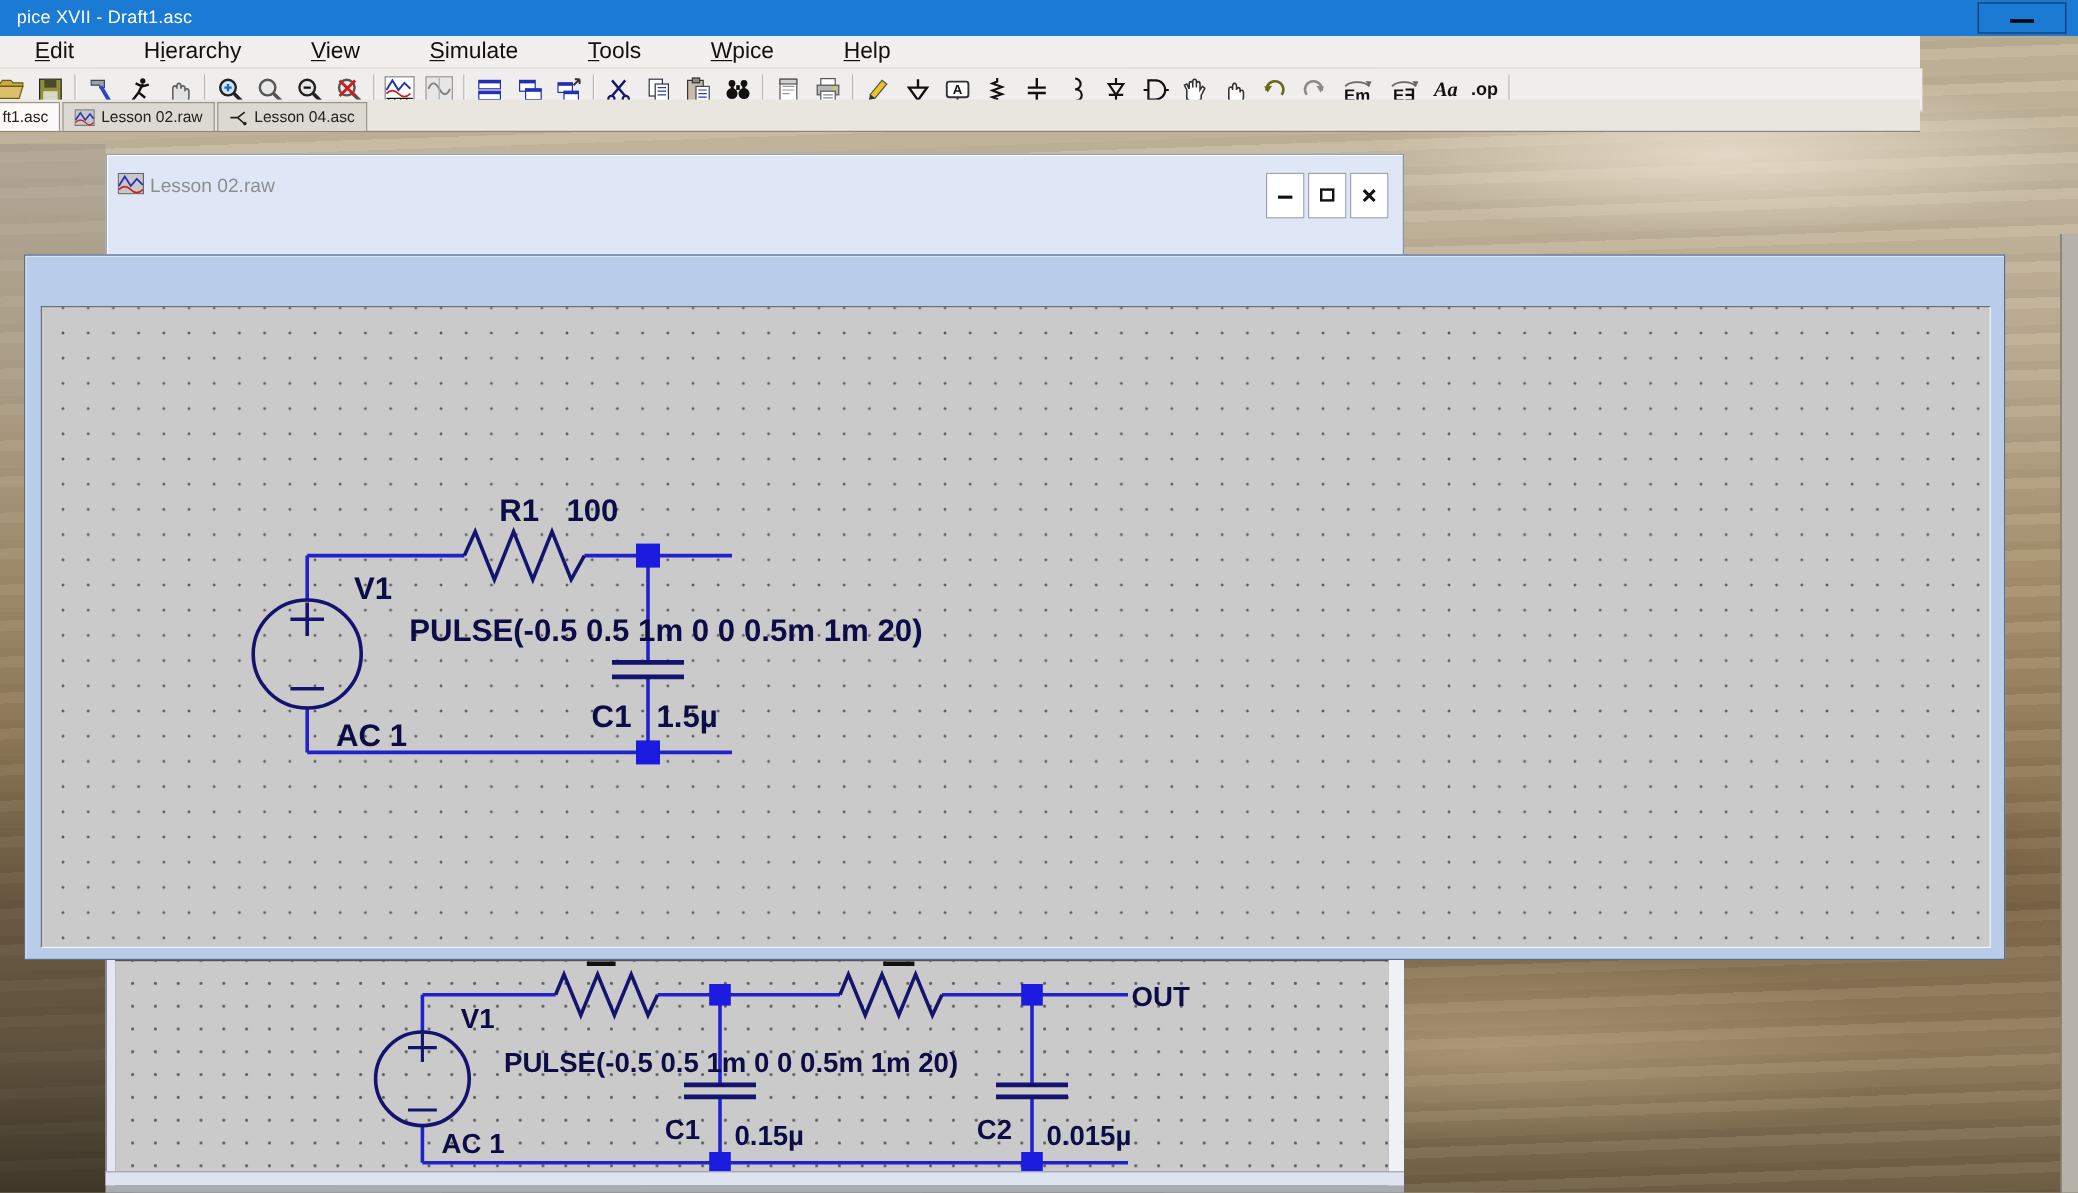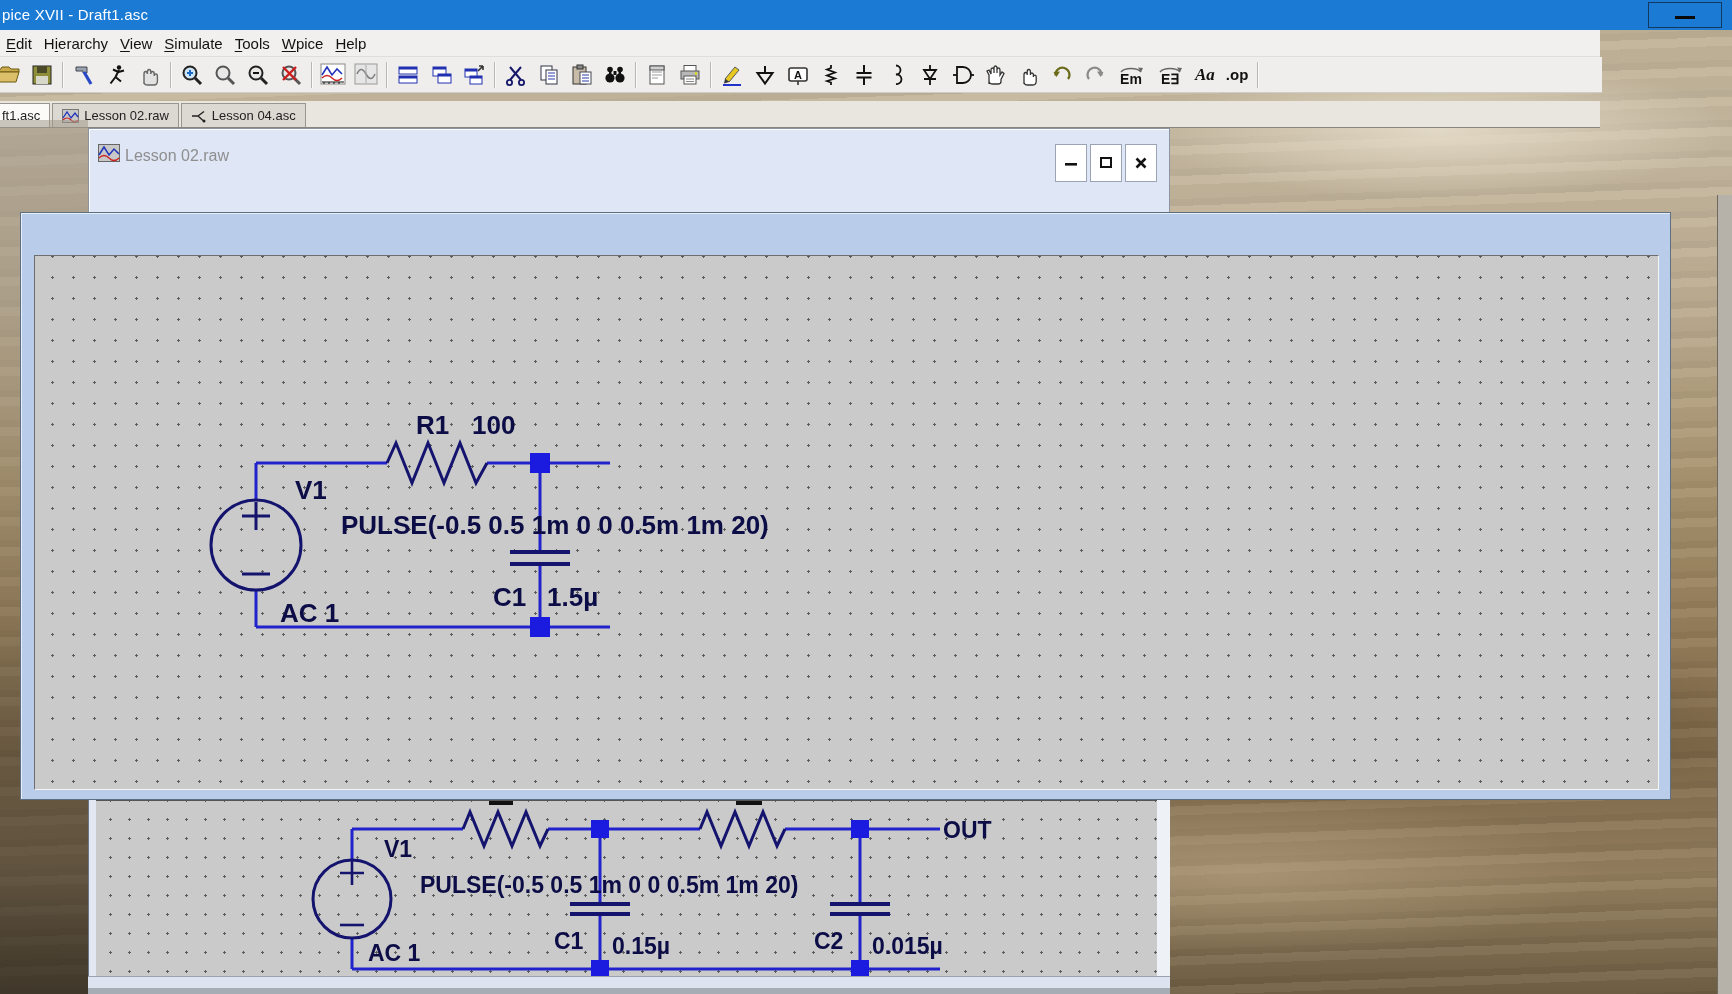--- a/index.html
+++ b/index.html
@@ -8,33 +8,33 @@
     position:relative; width:1732px; height:994px; overflow:hidden;
     background:
       radial-gradient(ellipse 420px 100px at 83% 13%, rgba(228,219,200,.95) 0%, rgba(228,219,200,0) 70%),
       radial-gradient(ellipse 560px 140px at 80% 72%, rgba(80,63,38,.55) 0%, rgba(80,63,38,0) 70%),
       radial-gradient(ellipse 500px 120px at 72% 88%, rgba(190,170,138,.5) 0%, rgba(190,170,138,0) 70%),
       repeating-linear-gradient(178deg, rgba(70,52,28,.10) 0 7px, rgba(200,182,150,.12) 7px 16px, rgba(120,98,64,.10) 16px 30px),
       linear-gradient(180deg,#c2b49a 0%,#c9bda6 14%,#bfb097 30%,#a99571 48%,#927c59 64%,#7d684a 76%,#937f60 88%,#6c5c43 100%);
   }
   
   .titlebar { position:absolute; left:0; top:0; width:1732px; height:30px; background:#1a7ad4; color:#fff; }
-  .titlebar .tt { position:absolute; left:2px; top:6px; font-size:15px; letter-spacing:.2px; }
+  .titlebar .tt { position:absolute; left:14px; top:6px; font-size:15px; letter-spacing:.2px; }
   .minbox { position:absolute; left:1648px; top:2px; width:74px; height:26px; border:1px solid #14395e; }
   .minbox .mg { position:absolute; left:26px; top:13px; width:20px; height:3px; background:#0a0a0a; }
   .menubar { position:absolute; left:0; top:30px; width:1600px; height:27px; background:#f1f0ee; display:flex; align-items:center; border-bottom:1px solid #e0dedb; }
-  .mi { padding:0 6px; font-size:15px; color:#111; cursor:default; }
+  .mi { padding:0 29px; font-size:19px; color:#111; cursor:default; }
   .mi .key { text-decoration:underline; text-underline-offset:2px; }
   .toolbar { position:absolute; left:-8px; top:57px; width:1610px; height:36px; background:#efeeec; border-bottom:1px solid #cfcdc9; display:flex; align-items:center; gap:3px; padding-left:2px; }
   .tb { width:30px; height:30px; display:flex; align-items:center; justify-content:center; border:1px solid transparent; }
   .tb.wide { width:auto; padding:0 3px; flex-direction:column; gap:0;text-align:center; }
   .tsep { width:2px; height:26px; border-left:1px solid #b9b7b2; border-right:1px solid #fbfaf8; margin:0 2px; }
   .tbtxt { font-size:14px; font-weight:bold; color:#111; line-height:12px; }
   .tbtxt.it { font-style:italic; font-family:"Liberation Serif", serif; }
-  .tabbar { position:absolute; left:0; top:101px; width:1600px; height:27px; background:#e9e6df; border-bottom:1px solid #8a867e; display:flex; align-items:flex-end; }
+  .tabbar { position:absolute; left:0; top:83px; width:1600px; height:27px; background:#e9e6df; border-bottom:1px solid #8a867e; display:flex; align-items:flex-end; }
   .tab { height:24px; display:flex; align-items:center; gap:5px; padding:0 9px; font-size:13px; color:#222; background:#dcd9d2; border:1px solid #9a968e; border-bottom:none; margin-right:2px; }
   .tab.active { background:#fbfaf8; margin-left:-8px; }
   
   .l02 { position:absolute; left:88px; top:128px; width:1082px; height:87px; background:#dfe7f6; border:1px solid #8a94a4; box-shadow:inset 1px 1px 0 #ffffff; z-index:1; }
   .l02 .ticon { position:absolute; left:9px; top:15px; }
   .l02 .ttext { position:absolute; left:36px; top:18px; font-size:16px; color:#8e8e8e; }
   .wbtn { position:absolute; width:32px; height:38px; background:#ffffff; border:1px solid #9aa4b4; display:flex; align-items:center; justify-content:center; }
   .plot { position:absolute; left:8px; top:55px; width:1066px; height:32px; background:#000; border-top:1px solid #8a94a4; overflow:hidden; }
   .plot .tr { position:absolute; left:50%; transform:translateX(-50%); top:1px; color:#17dd17; font-weight:bold; font-size:15px; }
   .plot .la { position:absolute; left:30px; top:12px; color:#b4b4b4; font-size:15px; font-weight:bold; }

